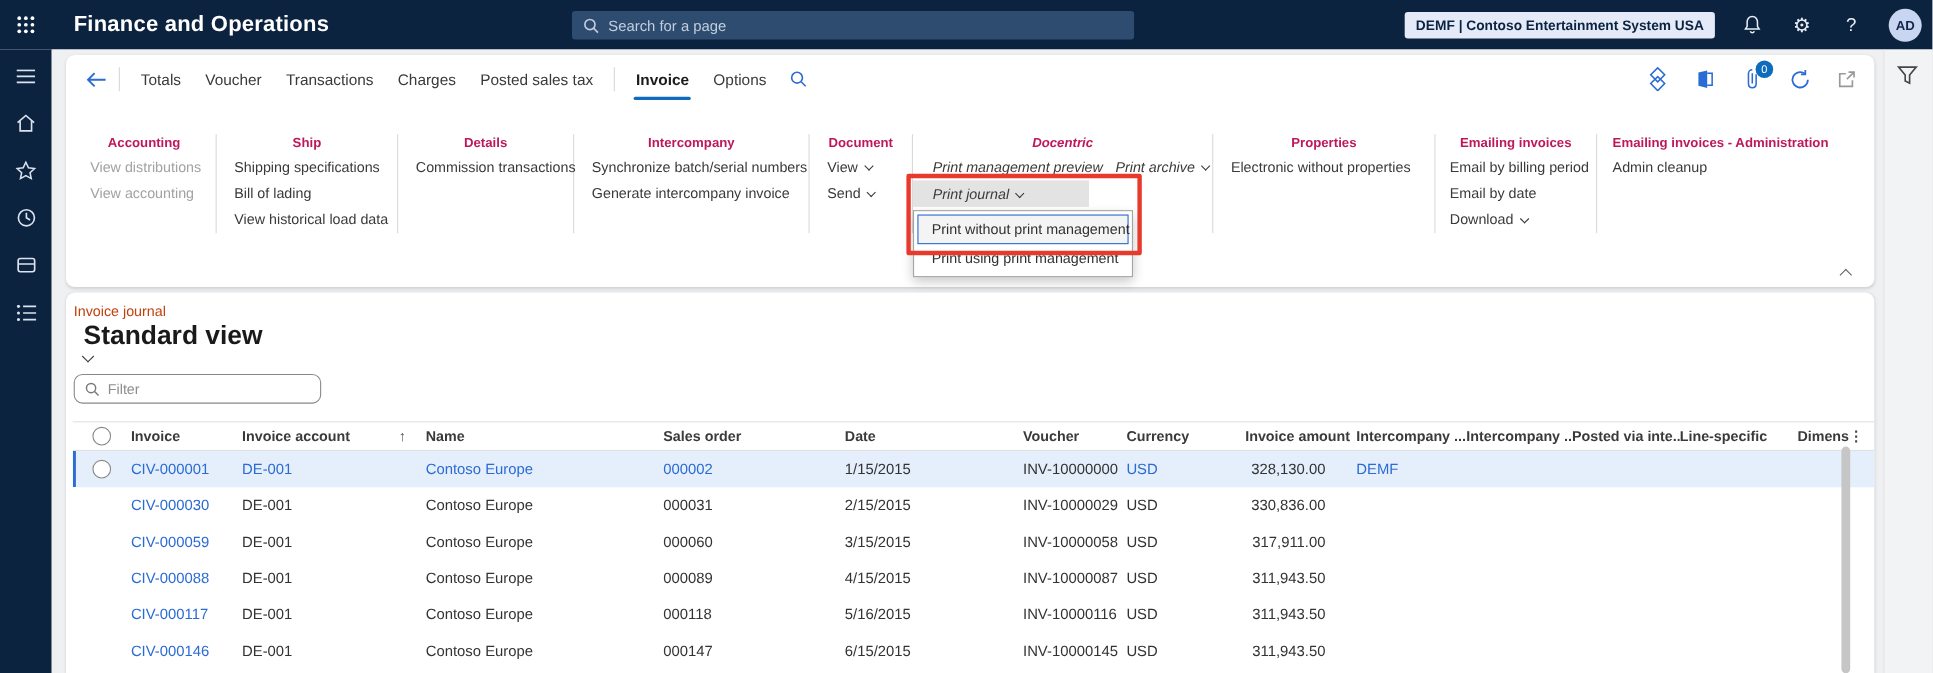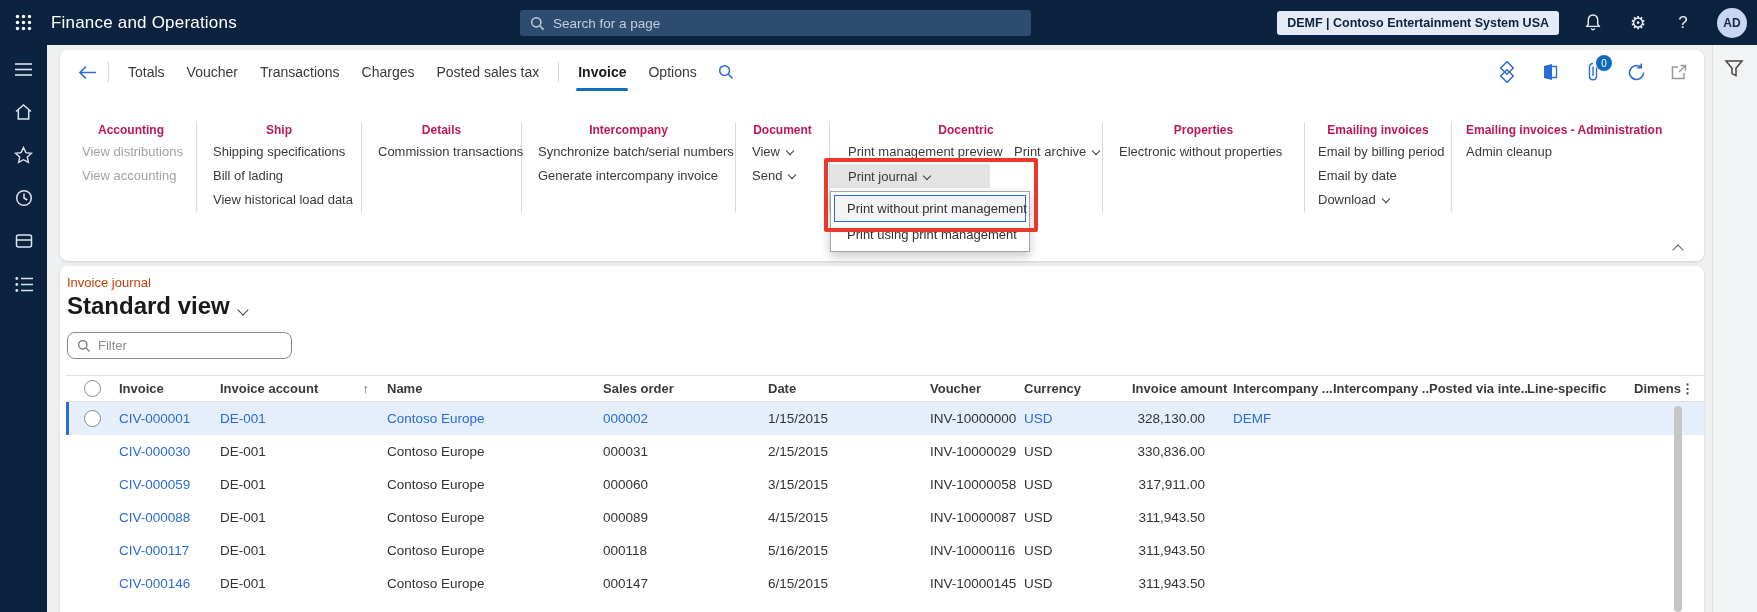--- a/index.html
+++ b/index.html
@@ -4,21 +4,21 @@
 <style>
   * { margin:0; padding:0; box-sizing:border-box; }
   html,body { background:#dfe1e4; }
   .stage { position:relative; width:1757px; height:612px; overflow:hidden;
            font-family:"Liberation Sans", sans-serif; background:#eef0f2; }
 
   
   .topbar { position:absolute; left:0; top:0; width:1757px; height:45px; background:#0c2340;
             display:flex; align-items:center; color:#fff; }
   .waffle { width:47px; height:45px; display:flex; align-items:center; justify-content:center; cursor:pointer; }
-  .app-title { font-size:17px; font-weight:normal; letter-spacing:.2px; margin-left:4px; white-space:nowrap; }
+  .app-title { font-size:20px; font-weight:bold; letter-spacing:.2px; margin-left:20px; white-space:nowrap; }
   .tb-search { position:absolute; left:520px; top:10px; width:511px; height:26px; background:#2e4c70;
                border-radius:3px; display:flex; align-items:center; padding-left:10px; }
   .tb-search input { background:transparent; border:none; outline:none; color:#e9eef6; font-size:13.5px;
                      margin-left:8px; width:420px; font-family:"Liberation Sans",sans-serif; }
   .tb-search input::placeholder { color:#c2cddd; }
   .tb-right { position:absolute; right:10px; top:0; height:45px; display:flex; align-items:center; gap:23px; }
   .env-badge { background:#e4eaf8; color:#0c2340; font-size:12.5px; font-weight:bold; padding:5px 10px;
                border-radius:3px; white-space:nowrap; cursor:pointer; }
   .tb-ic { width:22px; height:22px; display:flex; align-items:center; justify-content:center; cursor:pointer;
            color:#e8edf4; font-size:18px; }
@@ -78,21 +78,21 @@
   .dd-panel { position:absolute; left:783px; top:146px; width:200px; background:#fff; border:1px solid #a6a4a2;
               box-shadow:0 4px 10px rgba(0,0,0,.22); z-index:30; padding:3px; }
   .dd-item1 { border:1px solid #2b6bd4; background:#f4f4f4; height:27px; line-height:25px; font-size:13px;
               color:#323130; padding-left:12px; cursor:pointer; white-space:nowrap; }
   .dd-item2 { height:26px; line-height:26px; font-size:13px; color:#323130; padding-left:13px; cursor:pointer; white-space:nowrap; }
   .red-annotation { position:absolute; left:777px; top:113px; width:214px; height:74px;
                     border:4px solid #e8392d; border-radius:2px; z-index:40; pointer-events:none; }
 
   
   .caption { font-size:13px; color:#c2410c; padding:9px 0 0 7px; }
-  .view-title { display:flex; align-items:baseline; padding:2px 0 0 7px; cursor:pointer; }
+  .view-title { display:flex; align-items:baseline; padding:2px 0 0 7px; cursor:pointer;flex-direction:column; }
   .view-title .t { font-size:24px; font-weight:bold; color:#1b1a19; }
   .view-title .chv { width:8px; height:8px; border-color:#444; margin-left:9px; vertical-align:0; }
   .filterbox { margin:12px 0 0 7px; width:225px; height:27px; border:1px solid #8a8886; border-radius:8px;
                display:flex; align-items:center; padding-left:9px; background:#fff; }
   .filterbox input { border:none; outline:none; font-size:13px; color:#333; margin-left:7px; width:170px;
                      font-family:"Liberation Sans",sans-serif; }
   .filterbox input::placeholder { color:#8f8d8b; }
 
   
   .grid { margin:16px 0 0 6px; --gcols:53px 101px 167px 216px 165px 162px 94px 108px 101px 100px 96px 98px 107px 58px; }
@@ -306,21 +306,21 @@
         <div class="grp" style="width:214px;">
           <div class="grp-title">Intercompany</div>
           <div class="ri">Synchronize batch/serial numbers</div>
           <div class="ri">Generate intercompany invoice</div>
         </div>
         <div class="grp" style="width:94px;">
           <div class="grp-title">Document</div>
           <div class="ri"><span>View</span><span class="chv"></span></div>
           <div class="ri"><span>Send</span><span class="chv"></span></div>
         </div>
-        <div class="grp" style="width:273px;">
+        <div class="grp" style="width:273px;font-style:italic;">
           <div class="grp-title">Docentric</div>
           <div class="docentric-body">
             <div class="ri" style="padding-left:18px;">Print management preview</div>
             <div class="ri" style="padding-left:0;"><span>Print archive</span><span class="chv"></span></div>
             <div class="trigger">
                 <span>Print journal</span>
                 <span class="chv"></span>
               </div>
             <div></div>
           </div>

